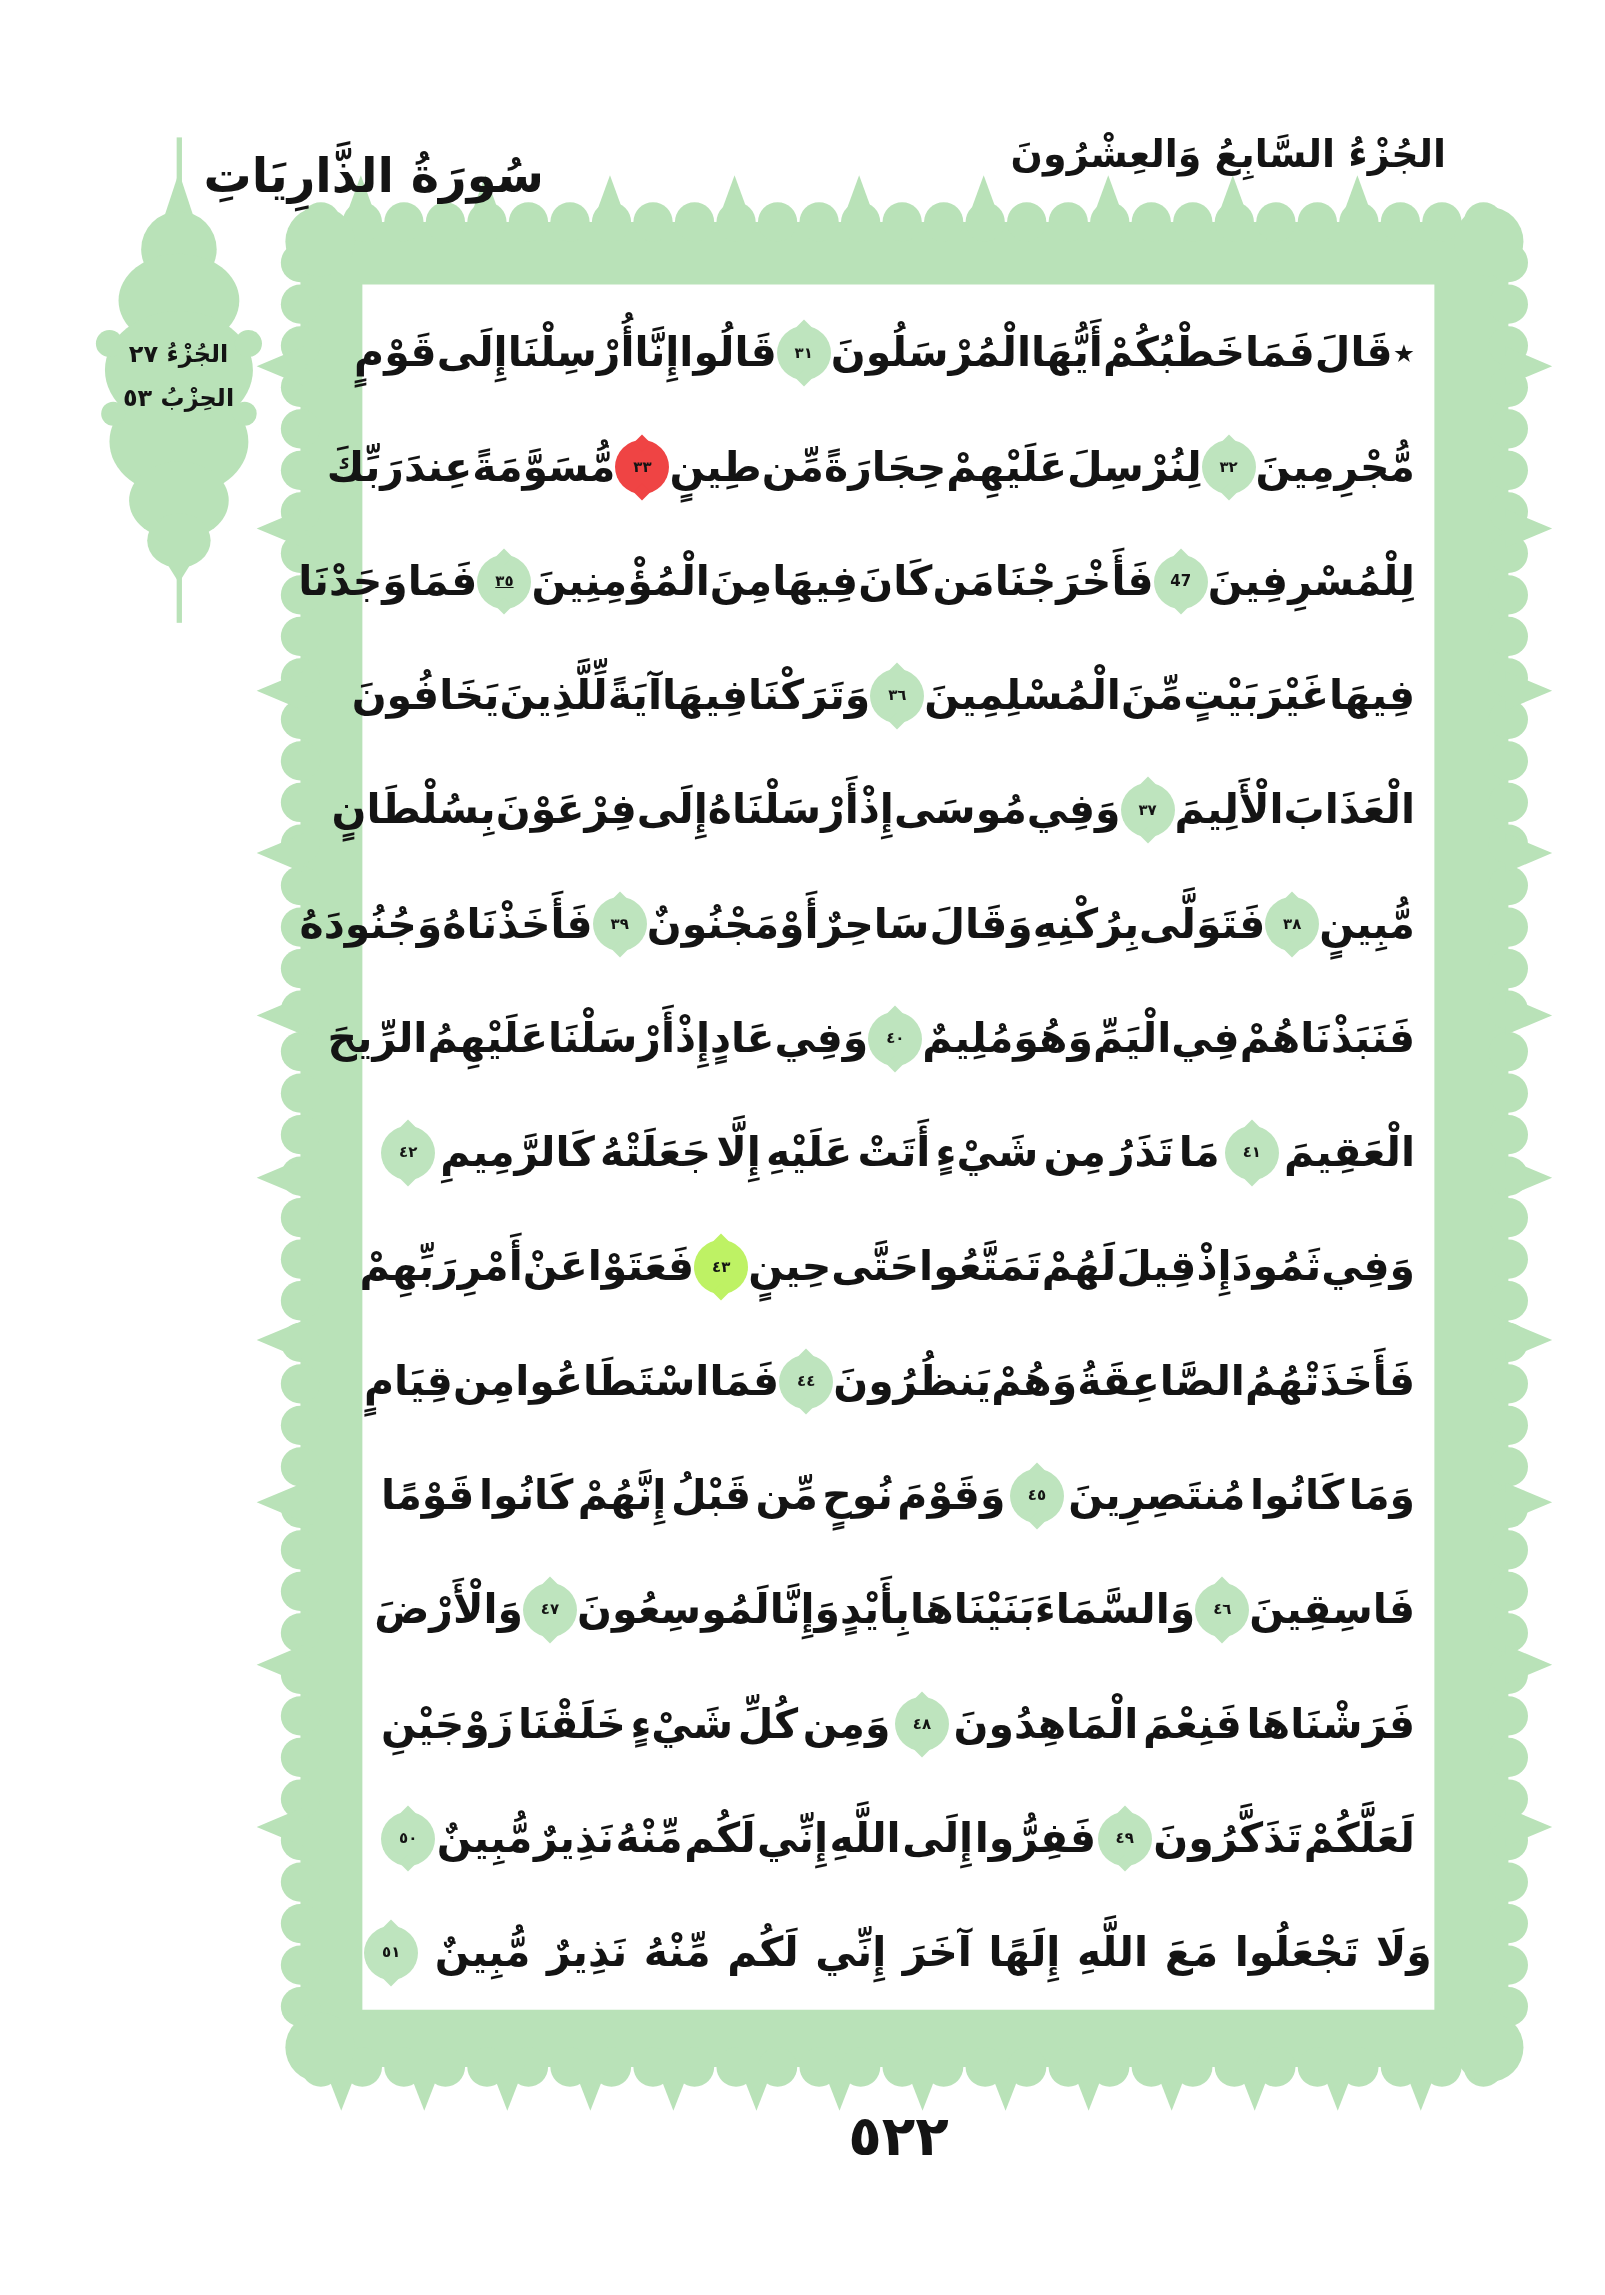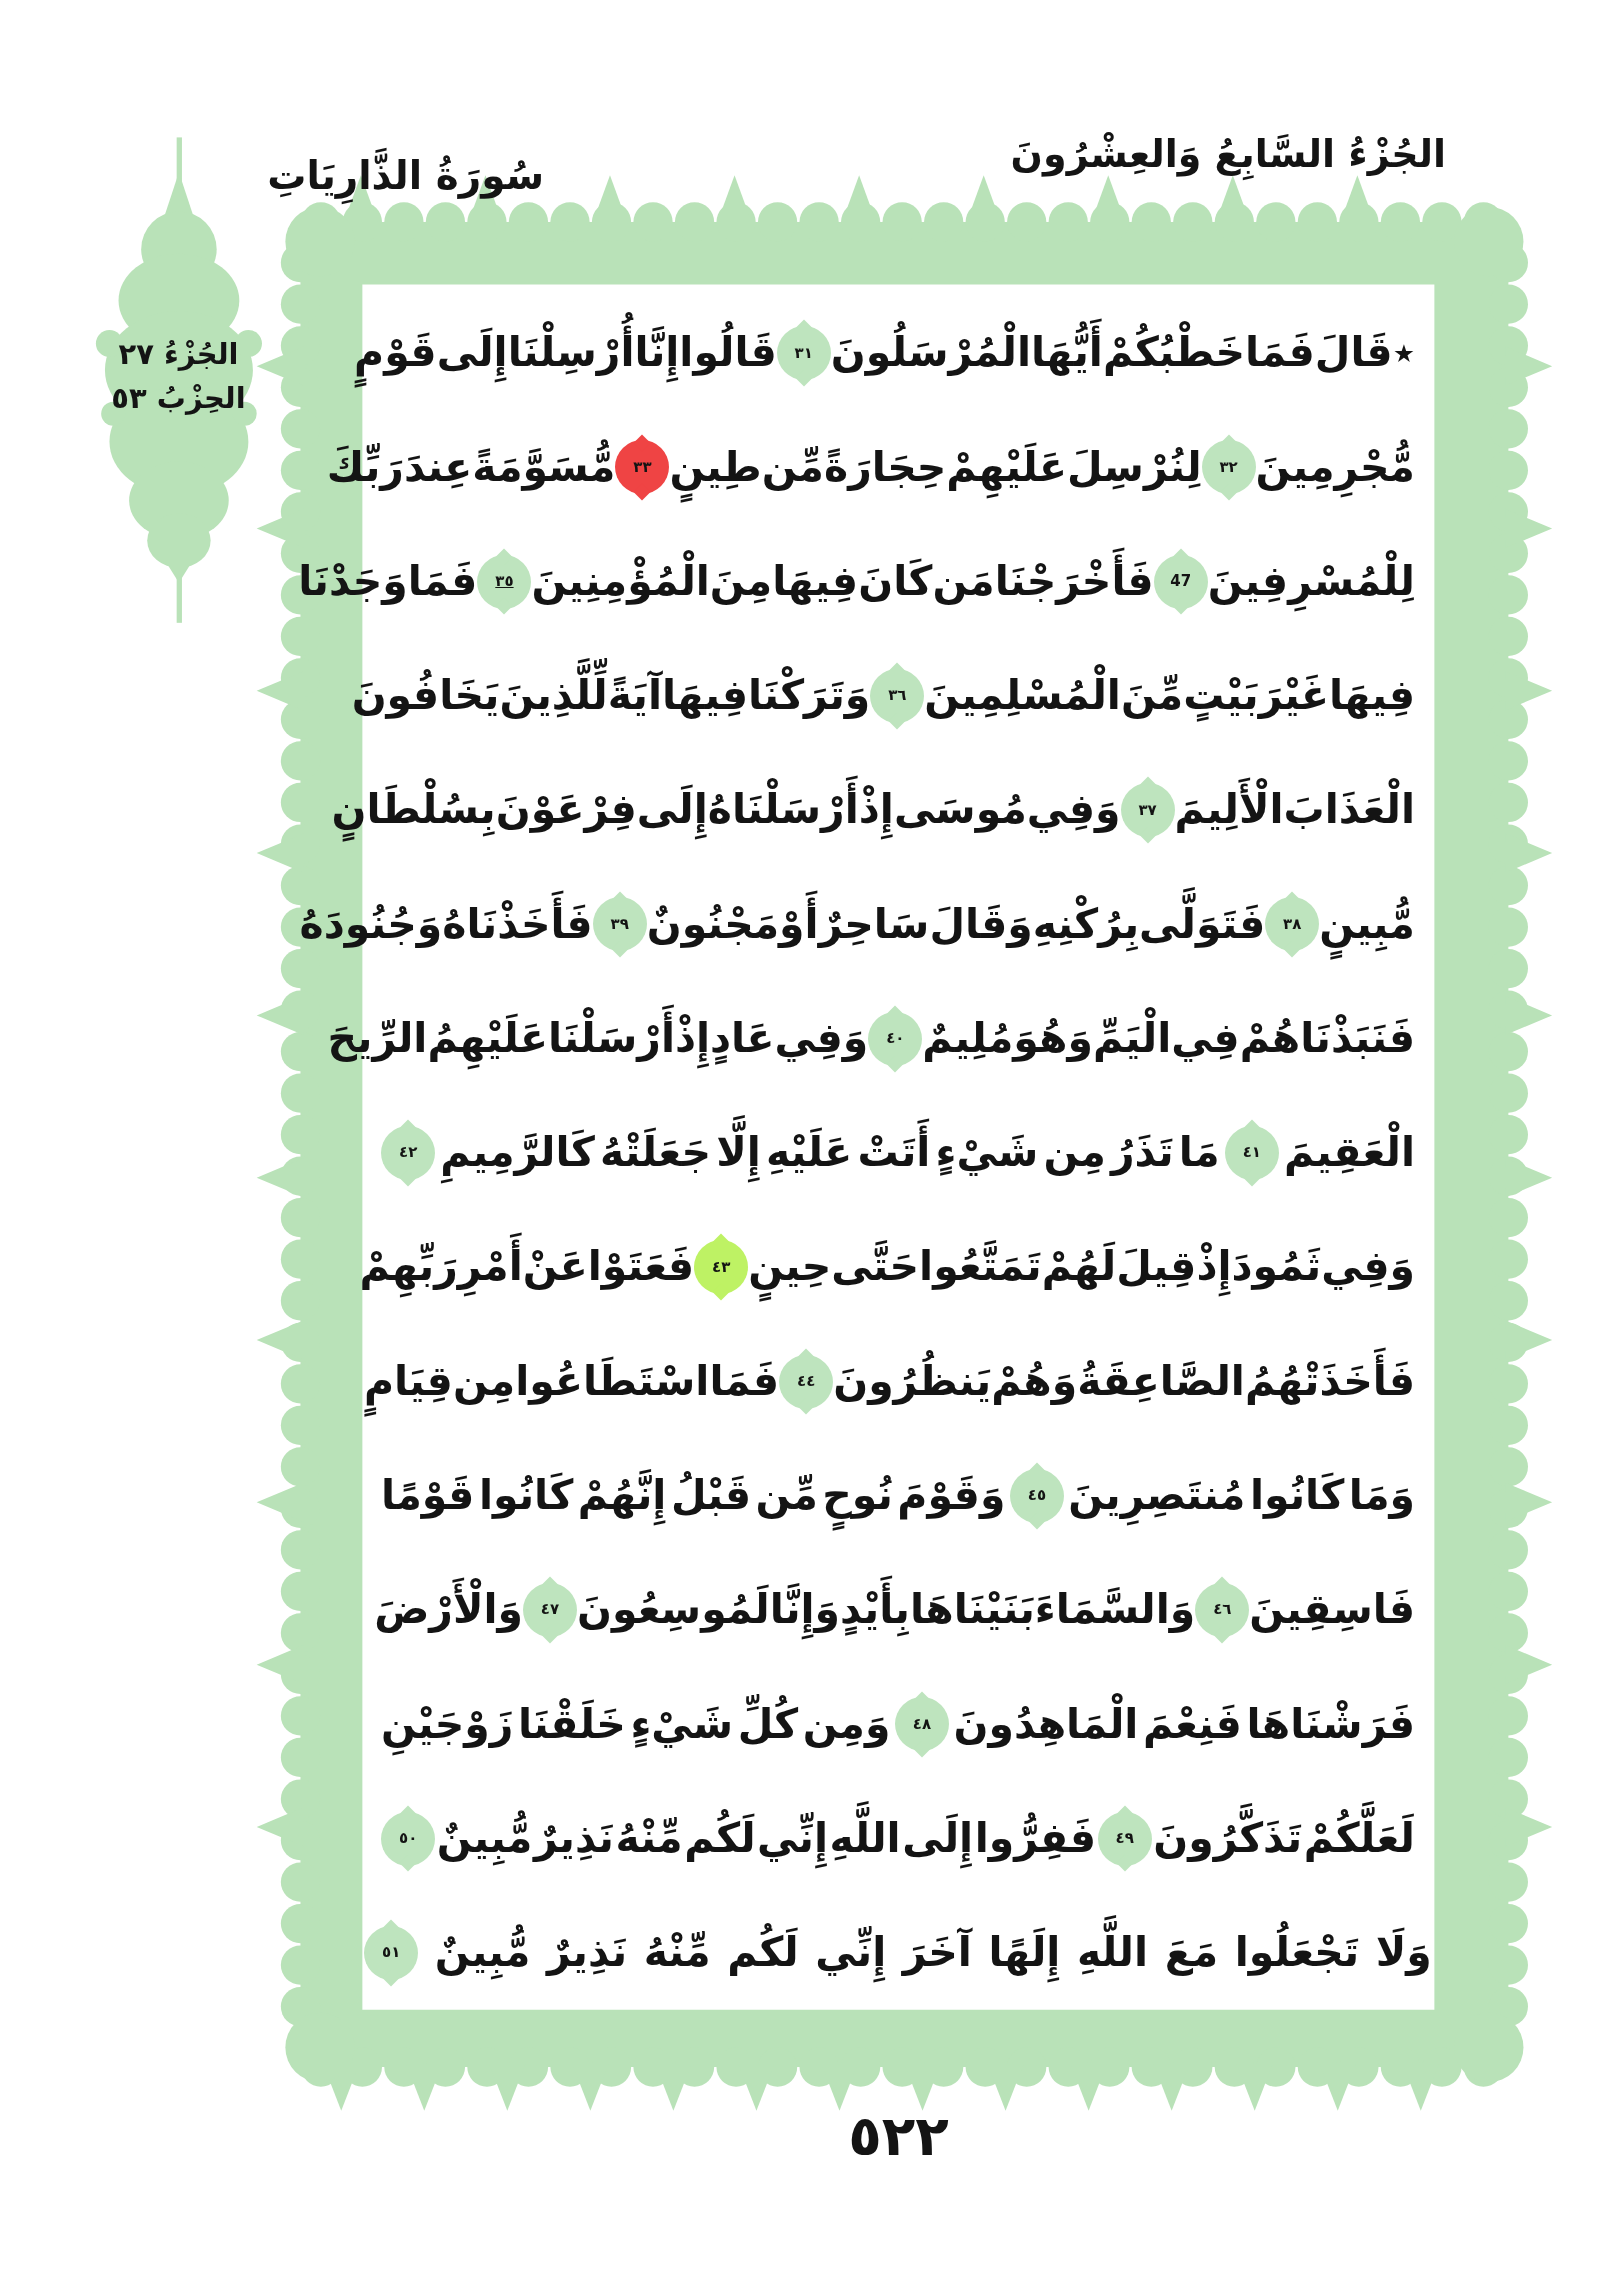--- a/index.html
+++ b/index.html
@@ -4,34 +4,34 @@
 <style>
   html,body{margin:0;padding:0;background:#ffffff;}
   body{
     width:1605px;height:2295px;position:relative;overflow:hidden;
     font-family:"DejaVu Sans",sans-serif;color:#141414;
   }
   .abs{position:absolute;}
   
   .surah-title{
     left:287px;top:134px;width:257px;height:83px;
-    font-size:39px;font-weight:bold;text-align:center;line-height:83px;
+    font-size:48px;font-weight:bold;text-align:center;line-height:83px;
     white-space:nowrap;
   }
   .juz-title{
     left:1068px;top:113px;width:378px;height:83px;
     font-size:38px;font-weight:bold;text-align:left;line-height:83px;
     white-space:nowrap;
   }
   
   svg.frame-layer{position:absolute;left:0;top:0;}
   
   .ornament-label{
     left:69px;top:332px;width:219px;
-    text-align:center;font-size:29px;font-weight:bold;line-height:44px;
+    text-align:center;font-size:24px;font-weight:bold;line-height:44px;
   }
   
   .text-block{
     left:381px;top:296px;width:1034px;height:1714px;
     display:flex;flex-direction:column;
   }
   .qline{
     flex:1 1 0;display:flex;align-items:center;justify-content:space-between;
     font-size:41px;font-weight:bold;line-height:1.55;
     white-space:nowrap;

